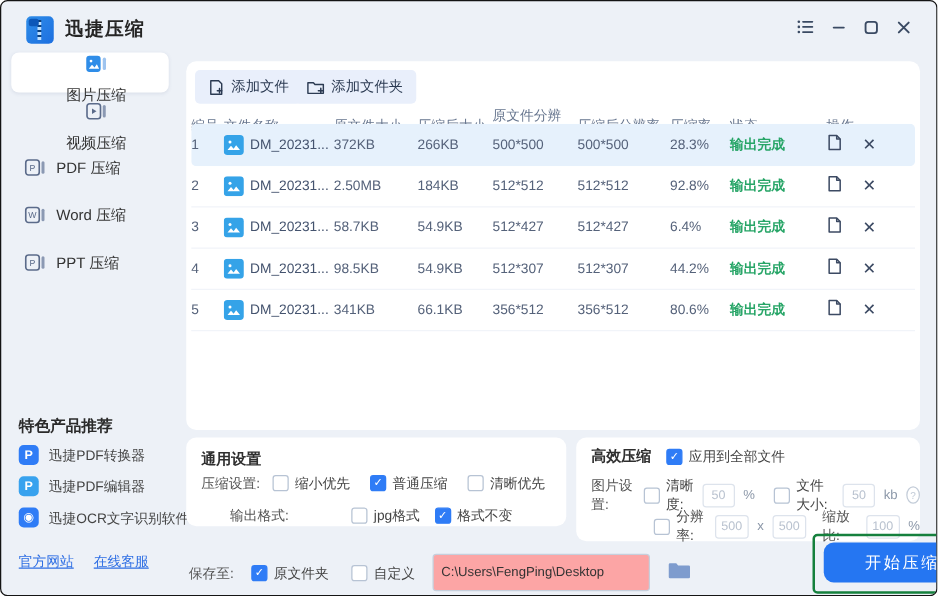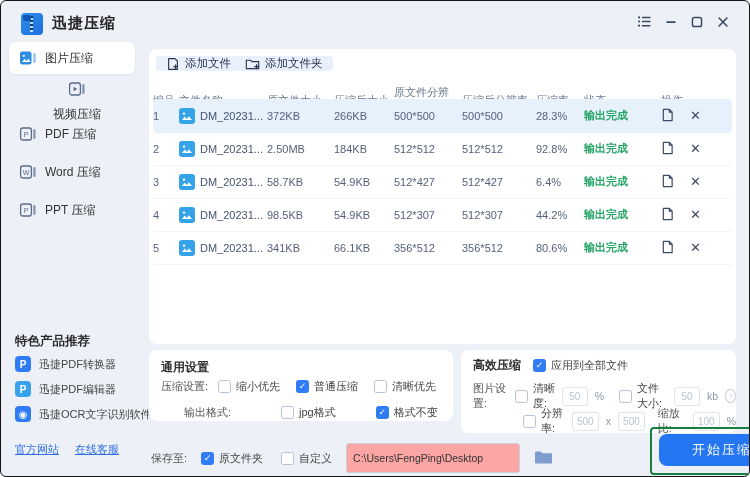--- a/index.html
+++ b/index.html
@@ -24,21 +24,21 @@
   .side-icon{width:18px;height:18px;flex:0 0 18px;}
   .products-header{position:absolute;left:14px;top:332px;font-size:12.5px;font-weight:bold;color:#2b2b2b;}
   .product{position:absolute;left:14px;display:flex;align-items:center;gap:8px;font-size:11px;color:#444;}
   .p-icon{width:16px;height:16px;border-radius:4px;display:flex;align-items:center;justify-content:center;
           color:#fff;font-size:10px;font-weight:bold;}
   .foot-link{position:absolute;font-size:11px;color:#2f6fe4;text-decoration:underline;}
 
   
   .panel{position:absolute;background:#fff;border-radius:8px;}
   #list-panel{left:148px;top:48px;width:587px;height:295px;}
-  .tool-btn{position:absolute;top:7px;height:15px;display:flex;align-items:center;gap:5px;
+  .tool-btn{position:absolute;top:7px;height:27px;display:flex;align-items:center;gap:5px;
             background:#e9effb;border-radius:4px;font-size:11.5px;color:#2b3a52;padding:0 10px;box-sizing:border-box;}
   #btn-add-file{left:7px;}
   #btn-add-folder{left:86px;}
   #btn-clear{right:8px;background:#eaf1fb;margin-top:48px;}
 
   .trow{display:grid;grid-template-columns:26px 88px 67px 60px 68px 74px 48px 77px 70px;
         align-items:center;position:absolute;left:4px;width:579px;}
   .thead{top:36px;height:22px;font-size:11px;color:#66758e;}
   .thead span{padding-right:4px;}
   .drow{height:33px;font-size:11px;color:#55627a;border-bottom:1px solid #f1f4f9;}
@@ -107,21 +107,21 @@
         </svg>
     </span>
     <span class="wc">
       <svg width="14" height="14" viewBox="0 0 16 16">
           <path d="M3.5 3.5l9 9M12.5 3.5l-9 9" stroke="#3a4a63" stroke-width="1.8" stroke-linecap="round"></path>
         </svg>
     </span>
   </div>
 
   <div id="side-nav">
-      <div class="side-item active" style="top: 41px;">
+      <div class="side-item active" style="top: 41px; flex-direction: column;">
         <svg class="side-icon" viewBox="0 0 18 18">
           <rect x="1" y="2.5" width="11.5" height="13" rx="2.5" fill="#2f8de8"></rect>
           <circle cx="4.8" cy="6.8" r="1.1" fill="#fff"></circle>
           <path d="M3 13l2.6-3.2 2 2.2 1.9-2.6L11.3 13z" fill="#fff"></path>
           <rect x="14.2" y="4" width="2.6" height="10" rx="1.3" fill="#9ec4ef"></rect>
         </svg>
         <span>图片压缩</span>
       </div>
       <div class="side-item" style="top: 79px; flex-direction: column;">
         <svg class="side-icon" viewBox="0 0 18 18">
@@ -351,21 +351,21 @@
             <span class="cblabel">普通压缩</span>
           </span>
           <span class="cbwrap">
             <span class="cb"></span>
             <span class="cblabel">清晰优先</span>
           </span>
         </span>
     </div>
     <div class="set-row" style="top:55px;margin-left:23px;">
       <span>输出格式:</span>
-      <span style="display:inline-flex;gap:40px;padding-left:40px;">
+      <span style="display:inline-flex;gap:12px;padding-left:40px;">
           <span class="cbwrap">
             <span class="cb"></span>
             <span class="cblabel">jpg格式</span>
           </span>
           <span class="cbwrap">
             <span class="cb checked"></span>
             <span class="cblabel">格式不变</span>
           </span>
         </span>
     </div>

